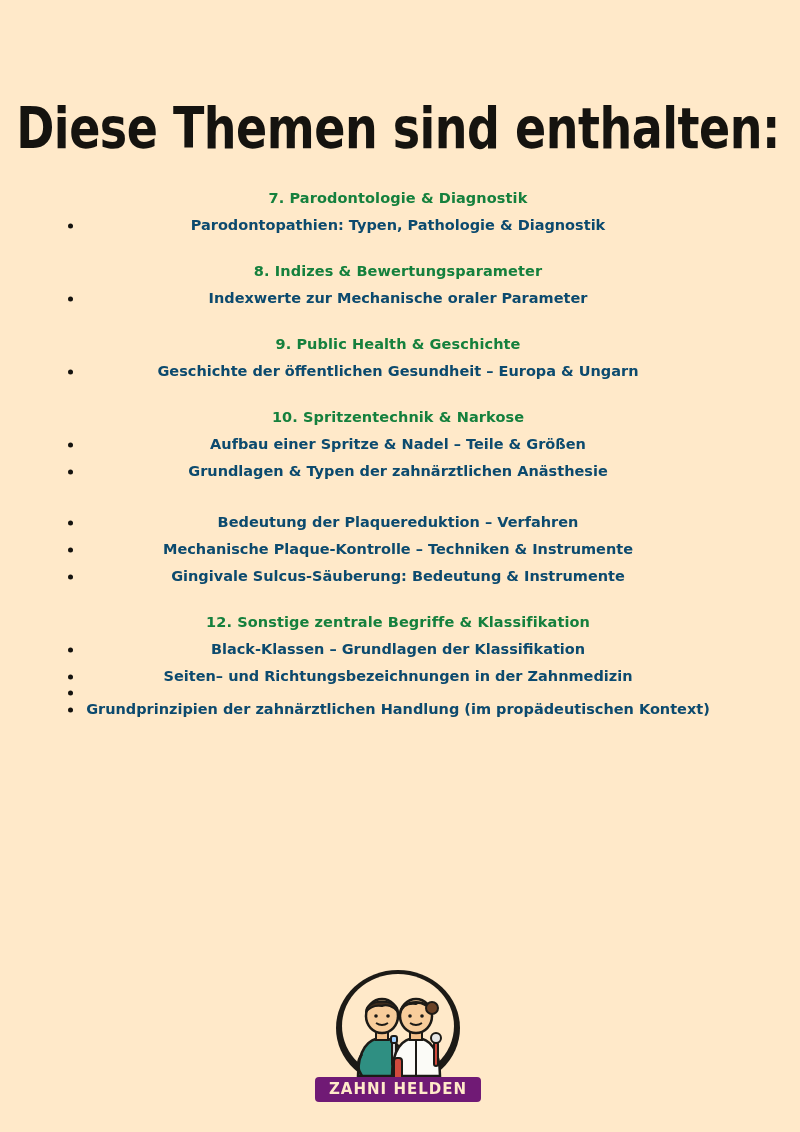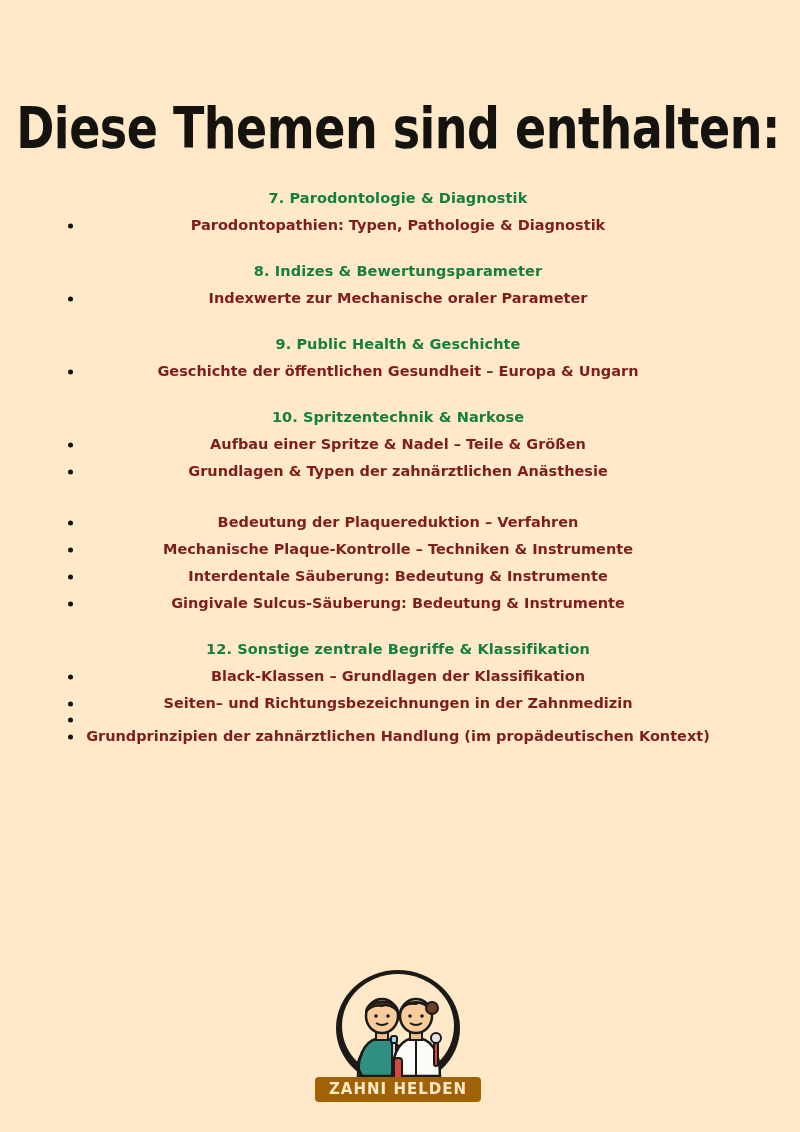--- a/index.html
+++ b/index.html
@@ -52,21 +52,21 @@
   .items {
     list-style: none;
     margin: 0;
     padding: 0;
   }
   .item {
     position: relative;
     text-align: center;
     font-size: 14.5px;
     font-weight: bold;
-    color: #7f1d1d;
+    color: #0c4a6e;
     line-height: 1.45;
     padding: 3px 0;
   }
   .bullet {
     position: absolute;
     left: 38px;
     top: 50%;
     transform: translateY(-50%);
     width: 5px;
     height: 5px;
@@ -87,21 +87,21 @@
   .logo {
     width: 160px;
     height: 150px;
     position: relative;
   }
   .logo-badge {
     position: absolute;
     left: 50%;
     bottom: 2px;
     transform: translateX(-50%);
-    background: #a16207;
+    background: #701a75;
     color: #ffe9c9;
     font-size: 15px;
     font-weight: bold;
     letter-spacing: 1px;
     padding: 3px 14px 4px 14px;
     border-radius: 4px;
     z-index: 5;
     white-space: nowrap;
   }
   svg.logo-svg {
@@ -176,24 +176,20 @@
         <li class="item">
           <span class="bullet"></span>
           <span>Bedeutung der Plaquereduktion – Verfahren</span>
         </li>
         <li class="item">
           <span class="bullet"></span>
           <span>Mechanische Plaque-Kontrolle – Techniken &amp; Instrumente</span>
         </li>
         <li class="item">
           <span class="bullet"></span>
-          <span>Interdentale Säuberung: Bedeutung &amp; Instrumente</span>
-        </li>
-        <li class="item">
-          <span class="bullet"></span>
           <span>Gingivale Sulcus-Säuberung: Bedeutung &amp; Instrumente</span>
         </li>
       </ul>
     </div>
 
     <div class="spacer-10"></div>
 
     <div class="section">
       <div class="section-title">12. Sonstige zentrale Begriffe &amp; Klassifikation</div>
       <ul class="items">

